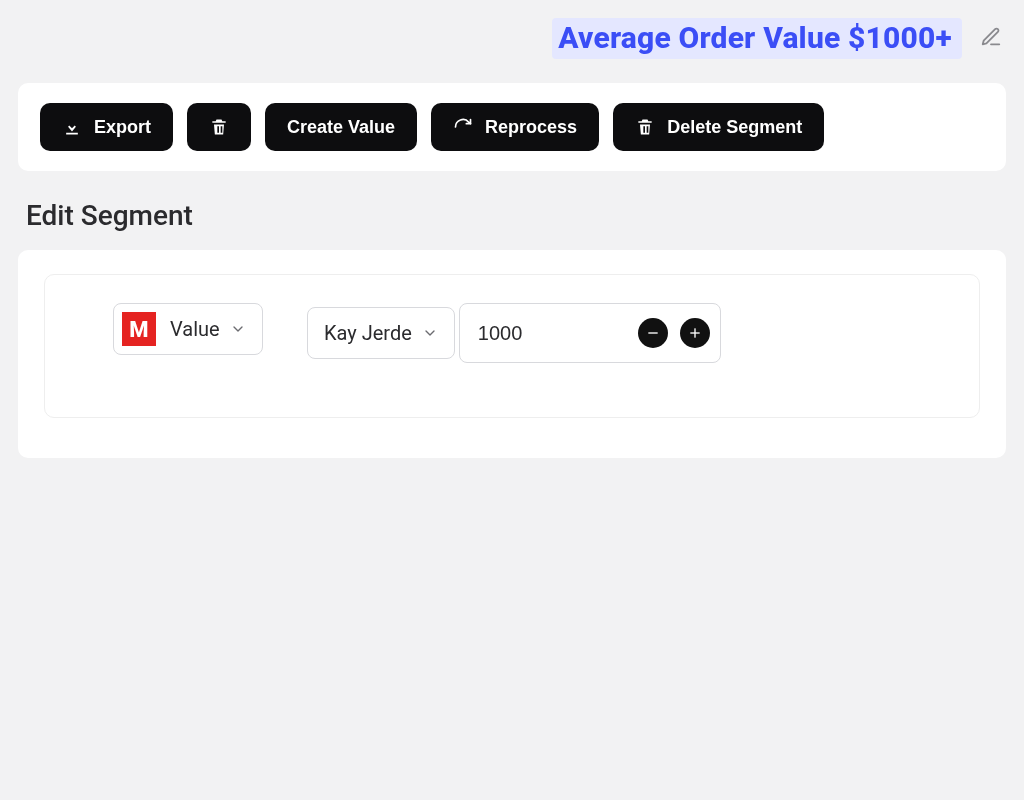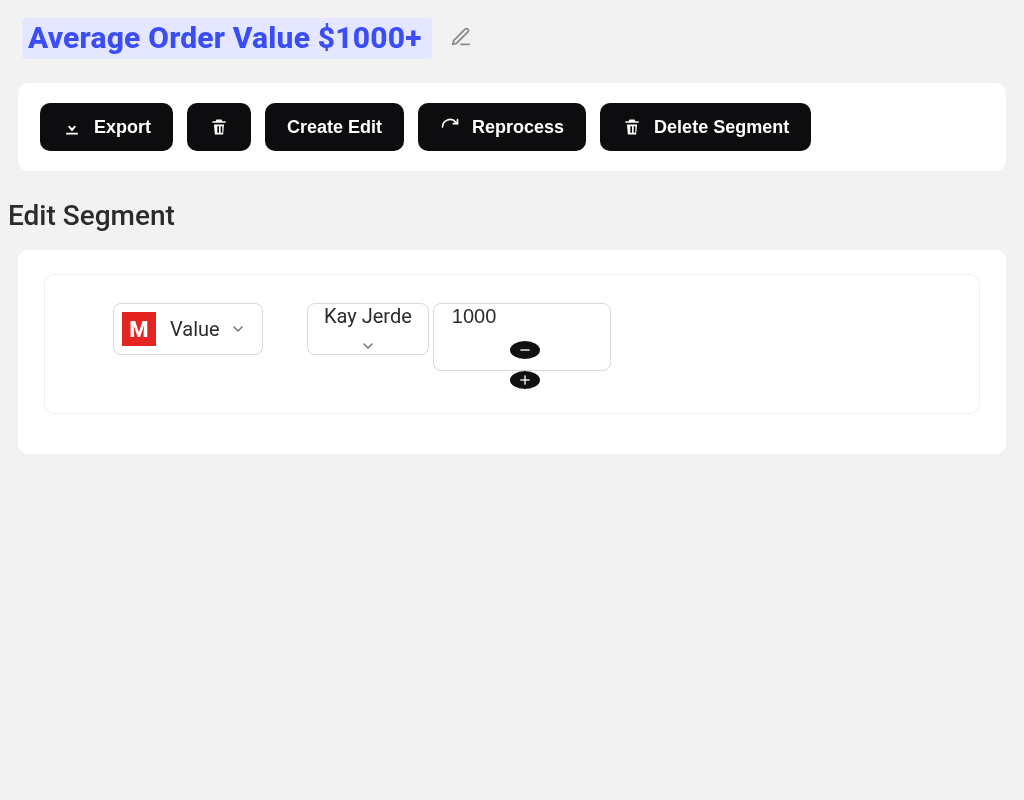--- a/index.html
+++ b/index.html
@@ -13,20 +13,21 @@
     color: #222;
     overflow: hidden;
   }
 
   
   .title-row {
     display: flex;
     align-items: center;
     gap: 18px;
     padding: 18px 22px 10px 22px;
+    justify-content: flex-end;
   }
   .segment-title {
     background: #e4e7ff;
     color: #3b4ef6;
     font-weight: 800;
     font-size: 30px;
     padding: 2px 10px 4px 6px;
     border-radius: 4px;
     letter-spacing: 0.2px;
   }
@@ -62,21 +63,21 @@
     cursor: pointer;
   }
   .btn-dark svg { width: 20px; height: 20px; fill: #fff; }
   .btn-dark .stroke-icon { stroke:#fff; fill:none; }
 
   
   .section-heading {
     font-size: 28px;
     font-weight: 500;
     color: #2b2b2e;
-    padding: 28px 22px 10px 8px;
+    padding: 28px 22px 10px 26px;
   }
 
   
   .canvas-outer {
     background: #fff;
     margin: 8px 18px 0 18px;
     border-radius: 10px;
     padding: 24px 26px 40px 26px;
   }
   .canvas-inner {
@@ -113,30 +114,30 @@
 
   .source-pill { padding-left: 8px; }
   .source-logo {
     width: 34px; height: 34px;
     background: #e52321;
     display: inline-flex; align-items: center; justify-content: center;
     color: #fff; font-weight: 800; font-size: 22px;
     margin-right: 4px;
   }
 
-  .value-row { display:inline-flex; align-items:center; height:68px; border:1px solid #d8d9dd; border-radius:8px; padding:0 10px 0 16px; gap:12px; }
+  .value-row { display:inline-flex; align-items:center; height:60px; border:1px solid #d8d9dd; border-radius:8px; padding:0 10px 0 16px; gap:12px; }
   .value-input {
     border:none; outline:none; font-size:20px; color:#2b2b2e; width:150px; background:transparent; height:100%;
   }
   .circ-btn {
     width:30px; height:30px; border-radius:50%; background:#111; color:#fff; display:inline-flex; align-items:center; justify-content:center; cursor:pointer; border:none;
   }
   .circ-btn svg { width:16px; height:16px; fill:#fff; }
 
-  .col2 > * { margin-bottom: 18px; flex-direction: column; }
+  .col2 > * { margin-bottom: 18px; }
   .col2 > *:last-child { margin-bottom: 0; }
 </style>
 </head>
 <body>
 
 <div class="title-row">
   <span class="segment-title">Average Order Value $1000+</span>
   <span title="Edit title">
     <svg class="pencil-icon" viewBox="0 0 24 24" fill="none" stroke="currentColor" stroke-width="2" stroke-linecap="round" stroke-linejoin="round">
       <path d="M12 20h9"></path>
@@ -153,21 +154,21 @@
     <span>Export</span>
   </button>
 
   <button class="btn-dark">
     <svg viewBox="0 0 24 24">
         <path d="M9 3h6l1 2h4v2H4V5h4l1-2zm-3 6h12l-1 12H7L6 9zm4 2v8h2v-8h-2zm4 0v8h2v-8h-2z"></path>
       </svg>
   </button>
 
   <button class="btn-dark">
-    <span>Create Edit</span>
+    <span>Create Value</span>
   </button>
 
   <button class="btn-dark">
     <svg class="stroke-icon" viewBox="0 0 24 24" stroke-width="2" stroke-linecap="round" stroke-linejoin="round">
         <path d="M3 12a9 9 0 0 1 15.9-5.7L21 8"></path>
         <polyline points="21 3 21 8 16 8"></polyline>
       </svg>
     <span>Reprocess</span>
   </button>
 

